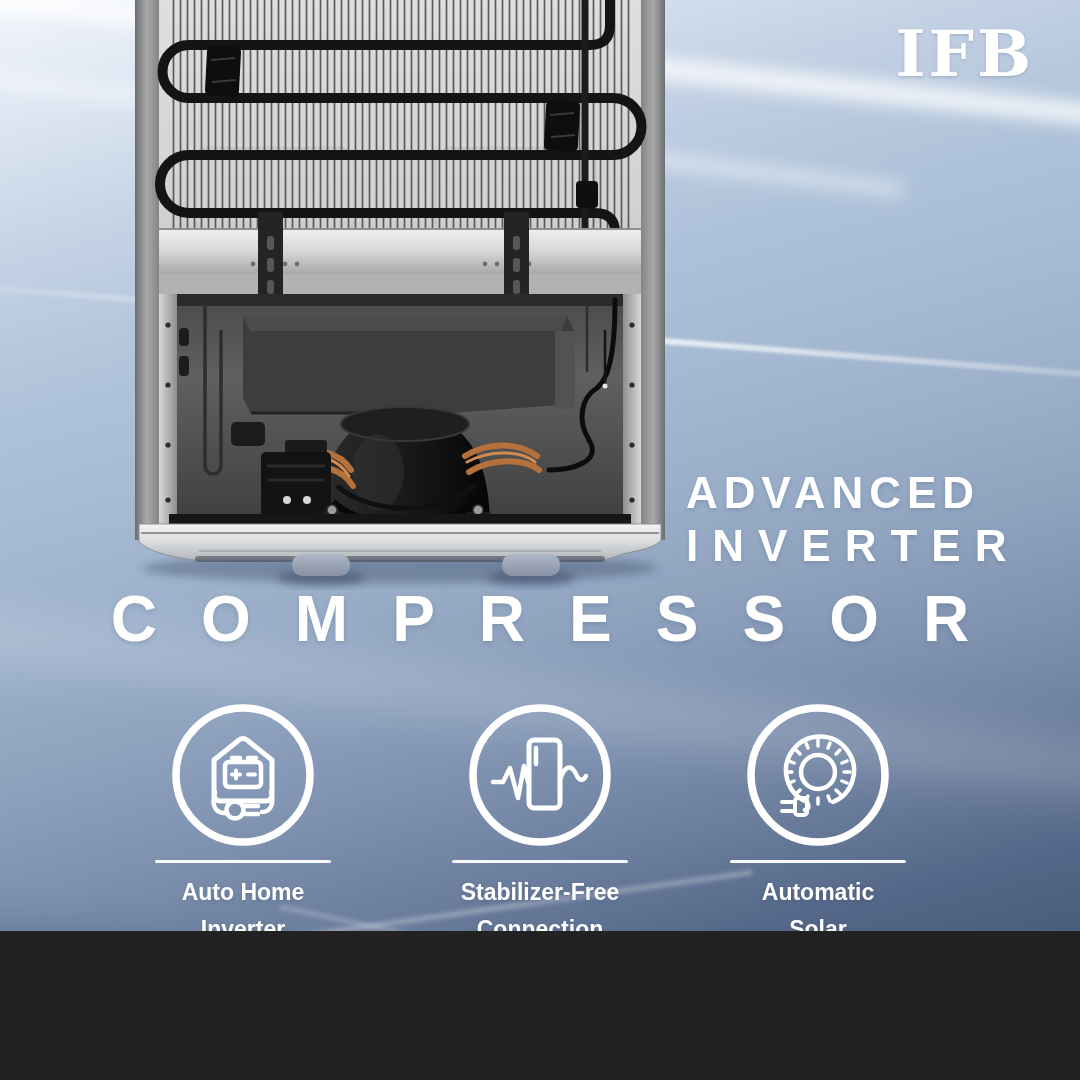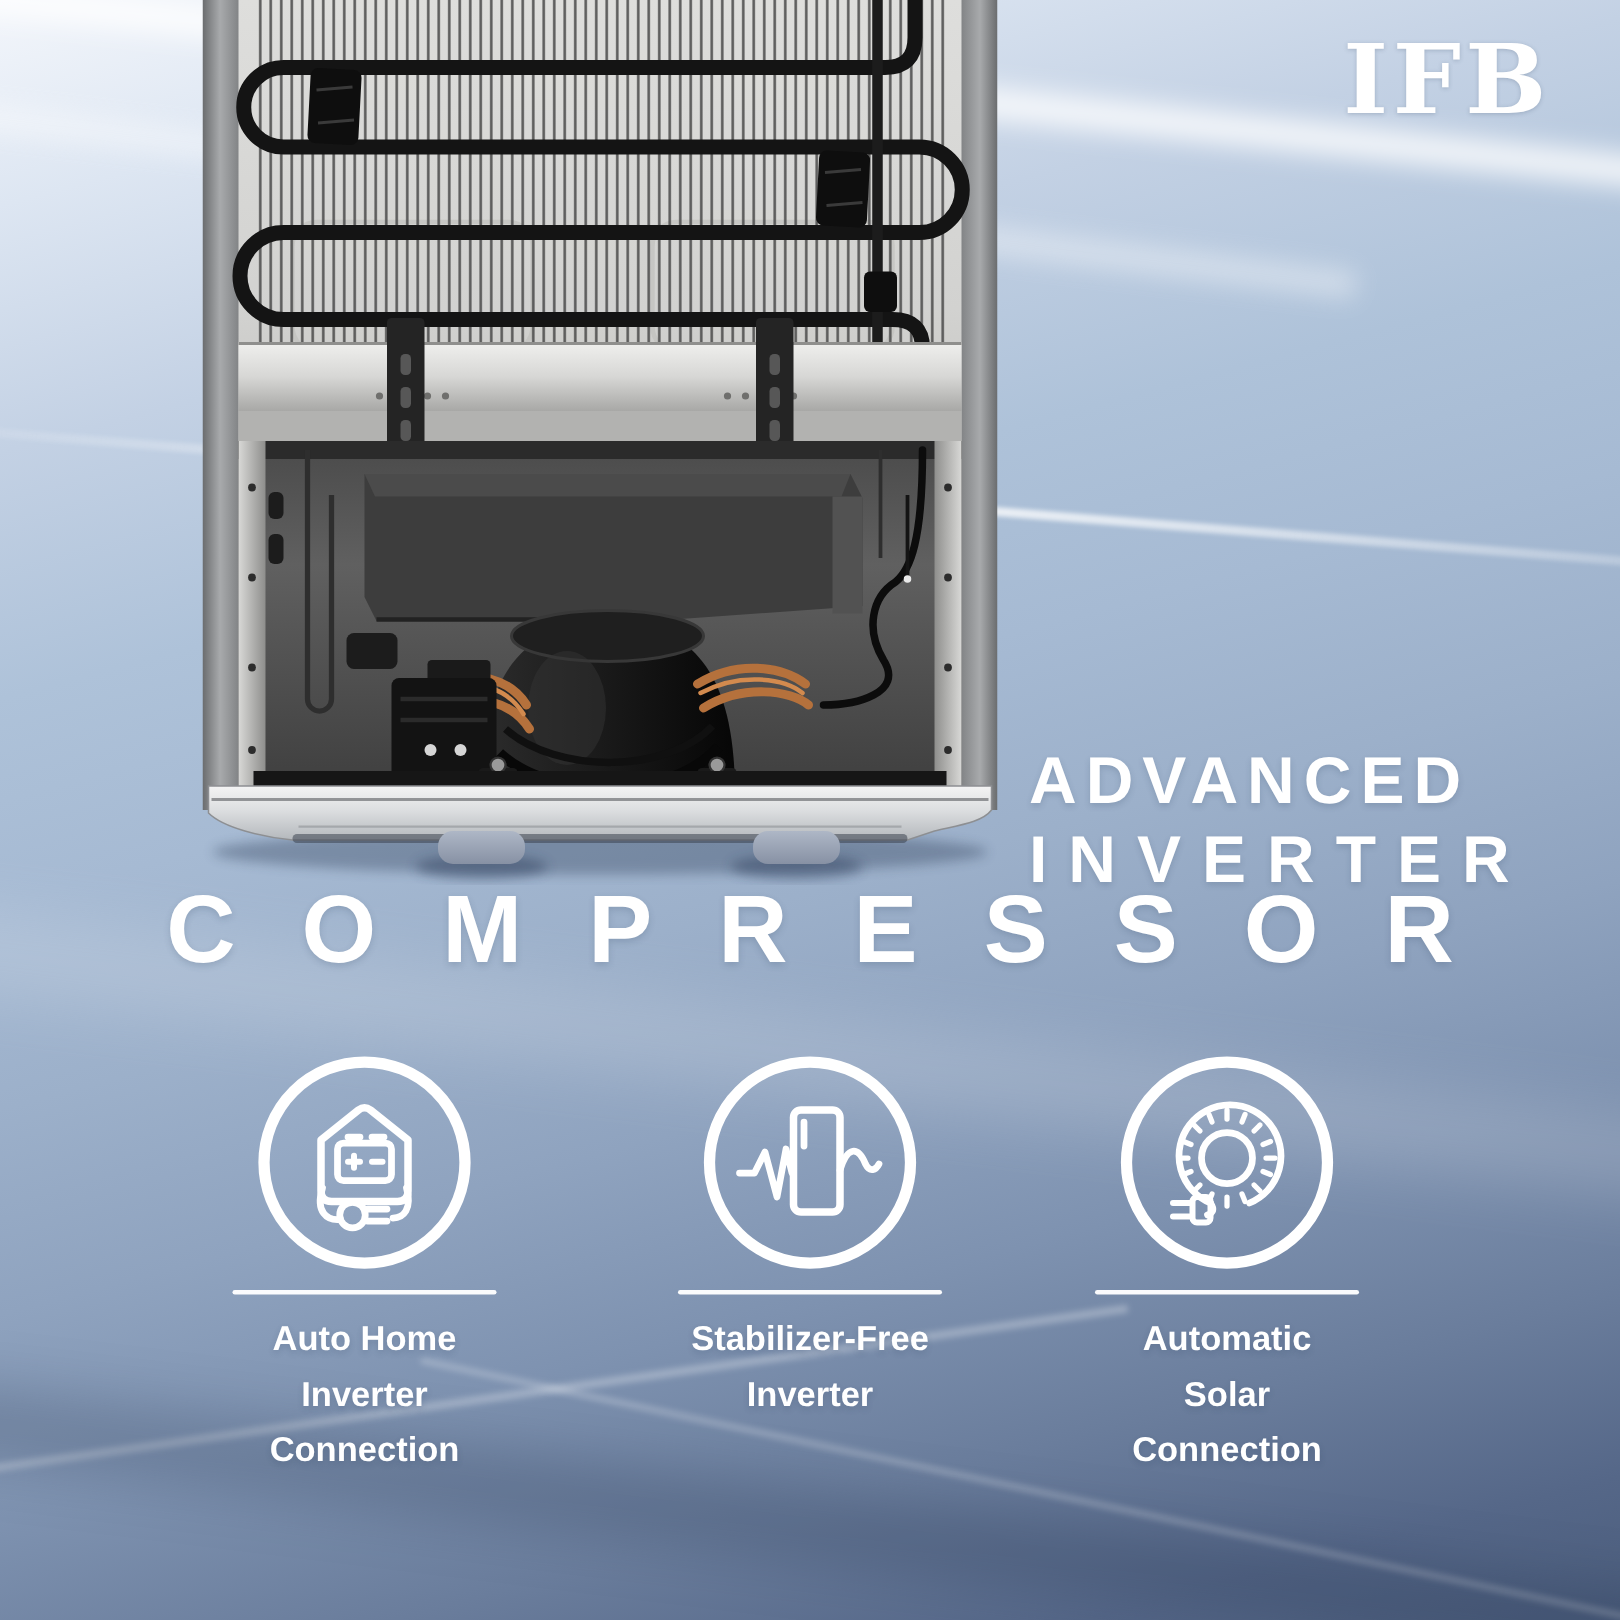--- a/index.html
+++ b/index.html
@@ -1,17 +1,17 @@
 <!DOCTYPE html>
 <html><head>
 <meta charset="utf-8">
 <style>
   html,body{margin:0;padding:0;background:#222;}
   .canvas{
-    position:relative;width:1080px;height:1080px;overflow:hidden;
+    position:relative;width:1080px;height:931px;overflow:hidden;
     font-family:"Liberation Sans",sans-serif;
     background:linear-gradient(165deg,
       #f3f6fb 0%, #dde6f2 10%, #c3d1e4 22%, #aec2d9 34%,
       #a6bad3 44%, #9cb0ca 54%, #8fa3bf 64%, #7e92b0 74%,
       #6a7d9c 84%, #556788 93%, #4b5d7c 100%);
     text-decoration:underline;
   }
   .streak{position:absolute;pointer-events:none;}
   .st1{top:38px;left:-6%;width:115%;height:40px;transform:rotate(6deg);filter:blur(6px);
        background:linear-gradient(to bottom,rgba(255,255,255,0),rgba(255,255,255,.85),rgba(255,255,255,0));}
@@ -30,21 +30,21 @@
 
   .logo{
     position:absolute;top:16px;right:46px;color:#fff;
     font-family:"DejaVu Serif","Liberation Serif",serif;
     font-weight:bold;font-size:64px;line-height:76px;letter-spacing:3px;
     text-shadow:0 1px 3px rgba(50,70,100,.25);
   }
   .fridge{position:absolute;left:135px;top:0;width:530px;height:590px;}
 
   .sub-headline{position:absolute;left:686px;top:468px;color:#fff;
-    font-weight:bold;text-shadow:0 2px 4px rgba(40,60,90,.18);margin-top:28px;}
+    font-weight:bold;text-shadow:0 2px 4px rgba(40,60,90,.18);}
   .sub-headline .l1{font-size:44px;line-height:50px;letter-spacing:6px;}
   .sub-headline .l2{font-size:44px;line-height:50px;letter-spacing:14px;margin-top:3px;}
   .main-headline{
     position:absolute;left:0;top:582px;width:1080px;text-align:center;color:#fff;
     font-size:64px;font-weight:bold;letter-spacing:44px;margin-left:22px;
     text-shadow:0 2px 5px rgba(40,60,90,.18);white-space:nowrap;
   }
 
   .feature{position:absolute;top:700px;width:266px;display:flex;flex-direction:column;align-items:center;}
   .f1{left:110px;} .f2{left:407px;} .f3{left:685px;}
@@ -294,21 +294,21 @@
       <g fill="none" stroke="#fff" stroke-linecap="round" stroke-linejoin="round">
         <circle cx="75" cy="75" r="67" stroke-width="7.5"></circle>
         <path d="M28,82 L38,82 L45,68 L53,98 L59,66 L63,82" stroke-width="4.5"></path>
         <rect x="64" y="40" width="31" height="68" rx="5" stroke-width="5"></rect>
         <line x1="71" y1="48" x2="71" y2="64" stroke-width="4.5"></line>
         <path d="M95,80 C100,64 107,64 112,76 C115,82 119,80 121,76" stroke-width="4.5"></path>
       </g>
     </svg>
     <div class="divider"></div>
     <div class="feature-label">Stabilizer-Free
-Inverter</div>
+Connection</div>
   </div>
 
   <div class="feature f3">
     <svg width="150" height="150" viewBox="0 0 150 150">
       <g fill="none" stroke="#fff" stroke-linecap="round" stroke-linejoin="round">
         <circle cx="75" cy="72" r="67" stroke-width="7.5" transform="translate(0,3)"></circle>
         <circle cx="75" cy="72" r="17" stroke-width="4.5"></circle>
         <g stroke-width="3.5">
           <line x1="75" y1="46" x2="75" y2="40"></line>
             <line x1="75" y1="98" x2="75" y2="104"></line>

